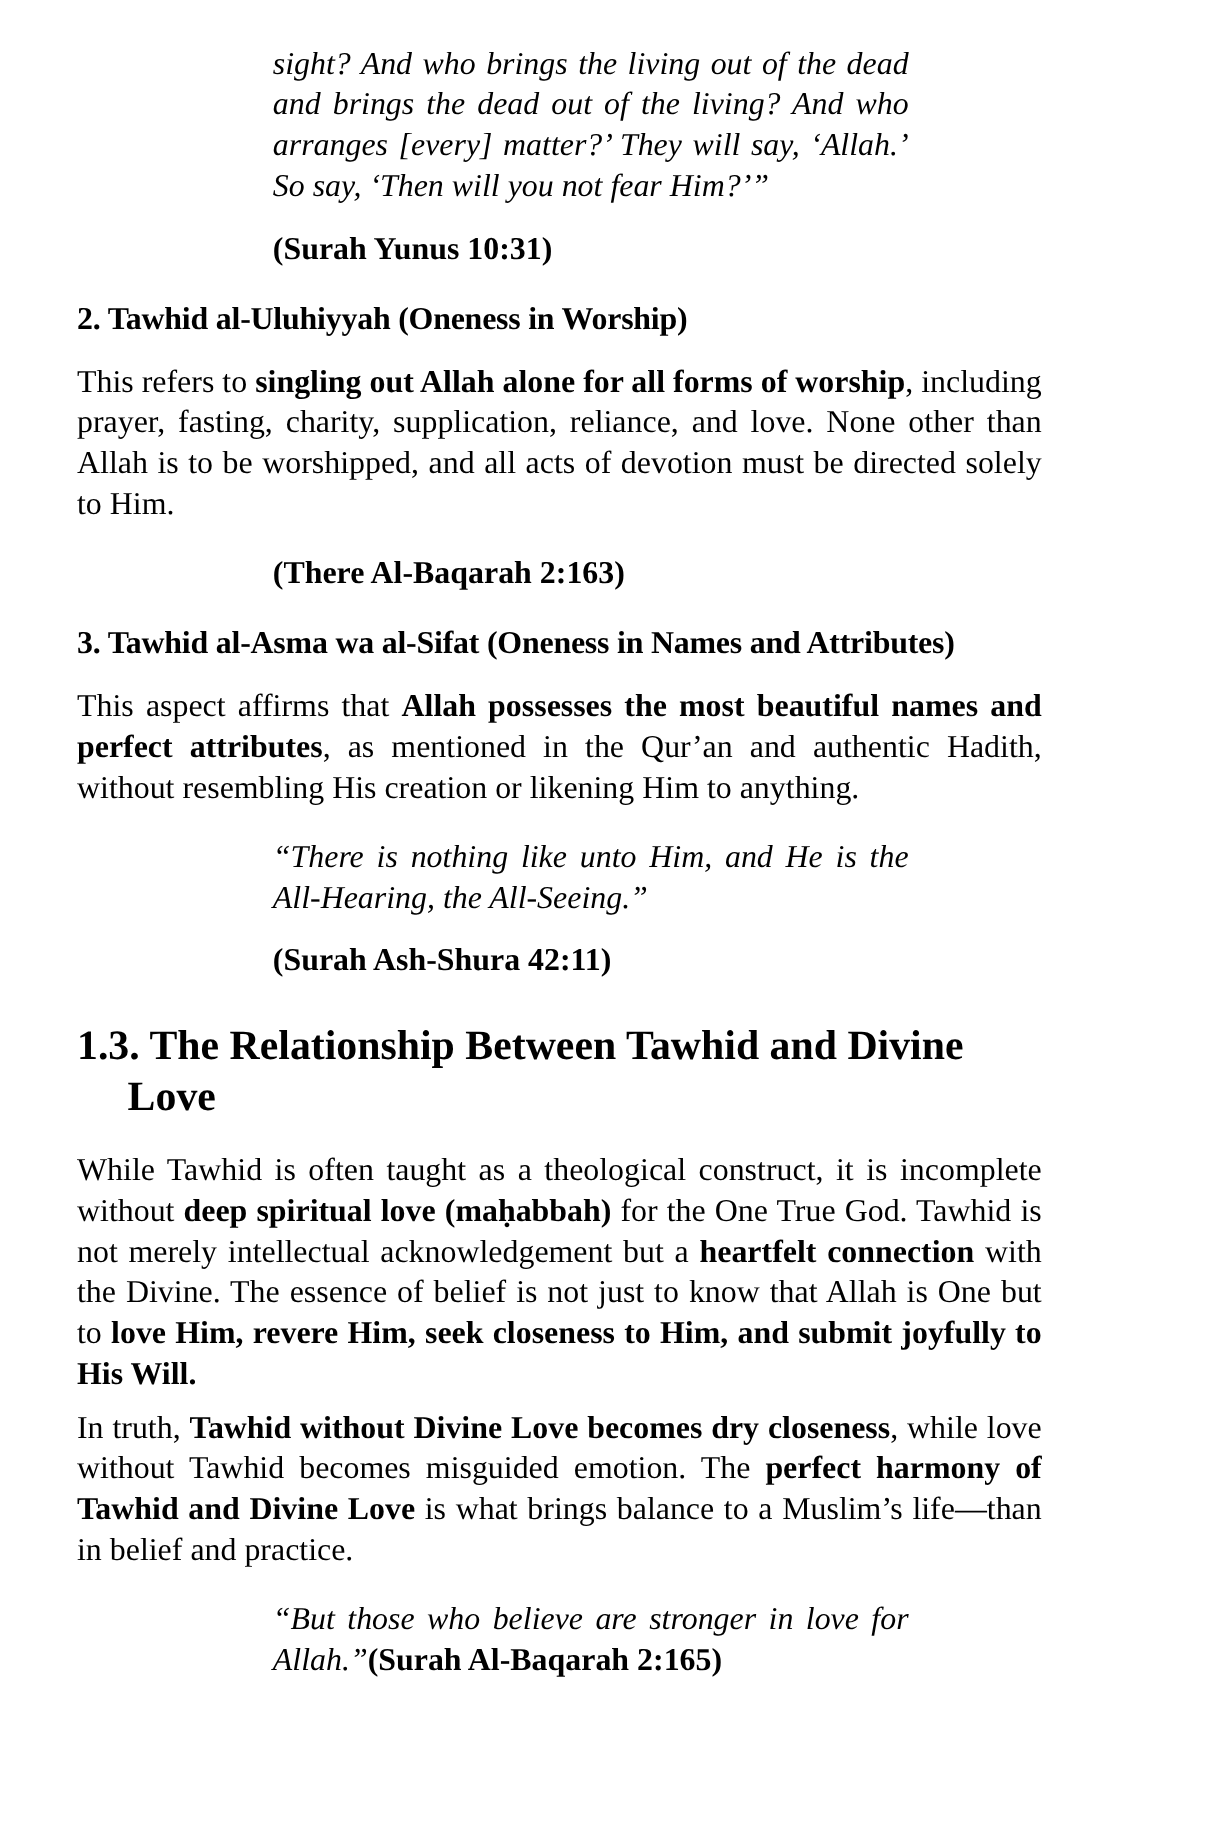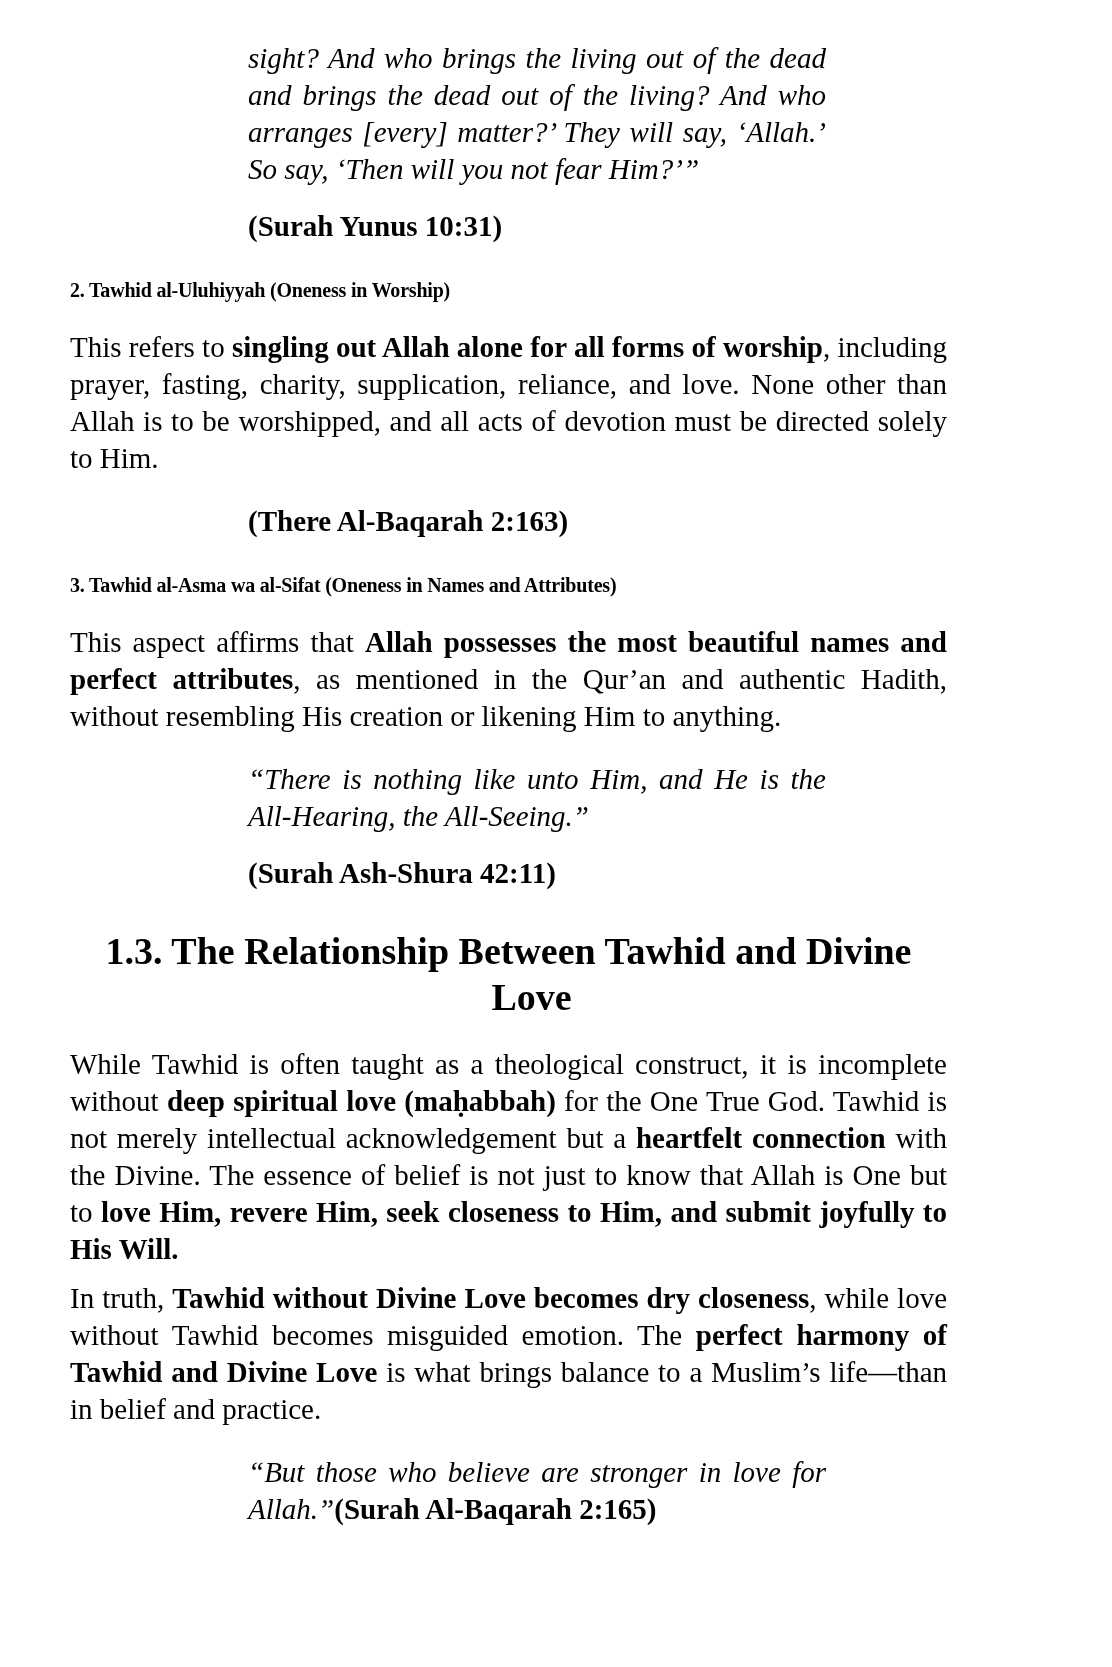--- a/index.html
+++ b/index.html
@@ -37,37 +37,36 @@
     font-size: 29px;
     line-height: 37px;
     text-align: justify;
   }
   .quote .qtext { font-style: italic; }
   .quote .cite  { font-weight: bold; font-style: normal; }
   .quote .cite-block { display: block; margin-top: 20px; }
 
   
   h2.subheading {
-    font-size: 20px;
+    font-size: 29px;
     line-height: 38px;
     font-weight: bold;
     letter-spacing: -0.2px;
     white-space: nowrap;
     margin: 26px 0 20px 0;
   }
 
   
   h1.section-heading {
     font-size: 38px;
     line-height: 46px;
     font-weight: bold;
     margin: 36px 0 26px 0;
     padding-left: 46px;
     text-indent: -46px;
-    text-align: center;
   }
 </style>
 </head>
 <body>
 
 <div class="page">
   <div id="content">
       <div class="quote"><span class="qtext">sight? And who brings the living out of the dead and brings the dead out of the living? And who arranges [every] matter?’ They will say, ‘Allah.’ So say, ‘Then will you not fear Him?’”</span><span class="cite cite-block">(Surah Yunus 10:31)</span></div>
       <h2 class="subheading">2. Tawhid al-Uluhiyyah (Oneness in Worship)</h2>
       <p class="body-para"><span>This refers to </span><b>singling out Allah alone for all forms of worship</b><span>, including prayer, fasting, charity, supplication, reliance, and love. None other than Allah is to be worshipped, and all acts of devotion must be directed solely to Him.</span></p>

